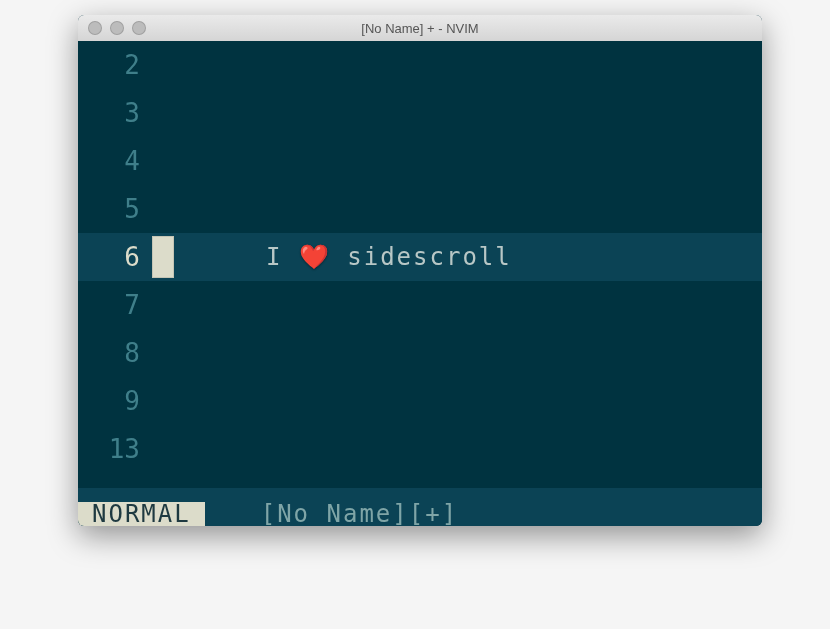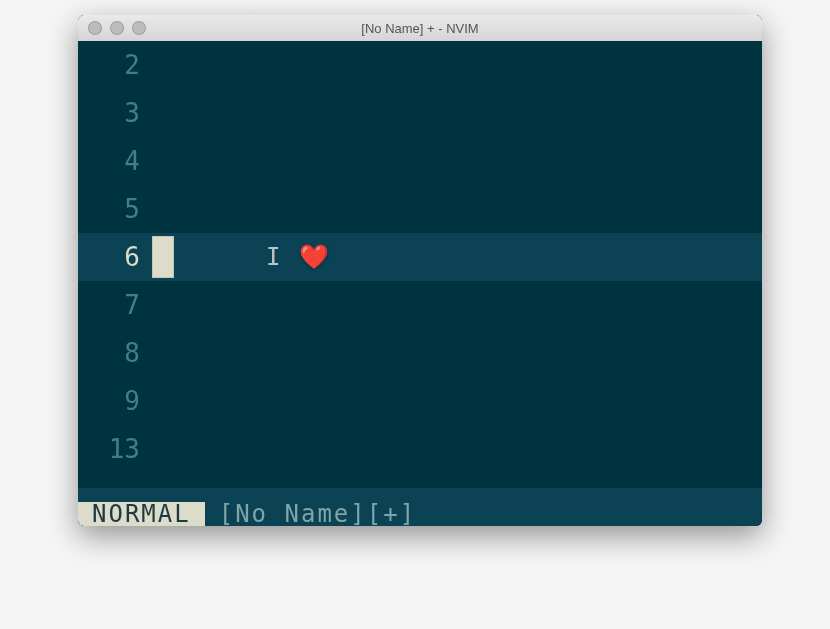--- a/index.html
+++ b/index.html
@@ -126,23 +126,24 @@
     letter-spacing: 2px;
     padding: 0 14px;
     display: flex;
     align-items: center;
     font-weight: 500;
   }
   .fileinfo {
     color: #7fa5a7;
     font-size: 24px;
     letter-spacing: 2px;
-    padding-left: 14px;
-    display: flex;
-    align-items: center;
+    padding-left: 24px;
+    display: flex;
+    align-items: center;
+    margin-left: 32px;
   }
 </style>
 </head>
 <body>
 
 <div class="window">
   <div class="titlebar">
     <div class="traffic-lights">
       <div class="tl"></div>
       <div class="tl"></div>
@@ -170,21 +171,21 @@
       </div>
       <div class="row">
         <div class="gutter">5</div>
         <div class="cursorcell"></div>
         <div class="content"></div>
       </div>
       <div class="row current">
         <div class="gutter">6</div>
         <div class="cursorcell"></div>
         <div class="content">
-          <span class="indent"></span><span>I </span><span class="heart">❤️</span>
+          <span class="indent"></span><span>I </span><span class="heart">❤️</span><span> sidescroll</span>
         </div>
       </div>
       <div class="row">
         <div class="gutter">7</div>
         <div class="cursorcell"></div>
         <div class="content"></div>
       </div>
       <div class="row">
         <div class="gutter">8</div>
         <div class="cursorcell"></div>

